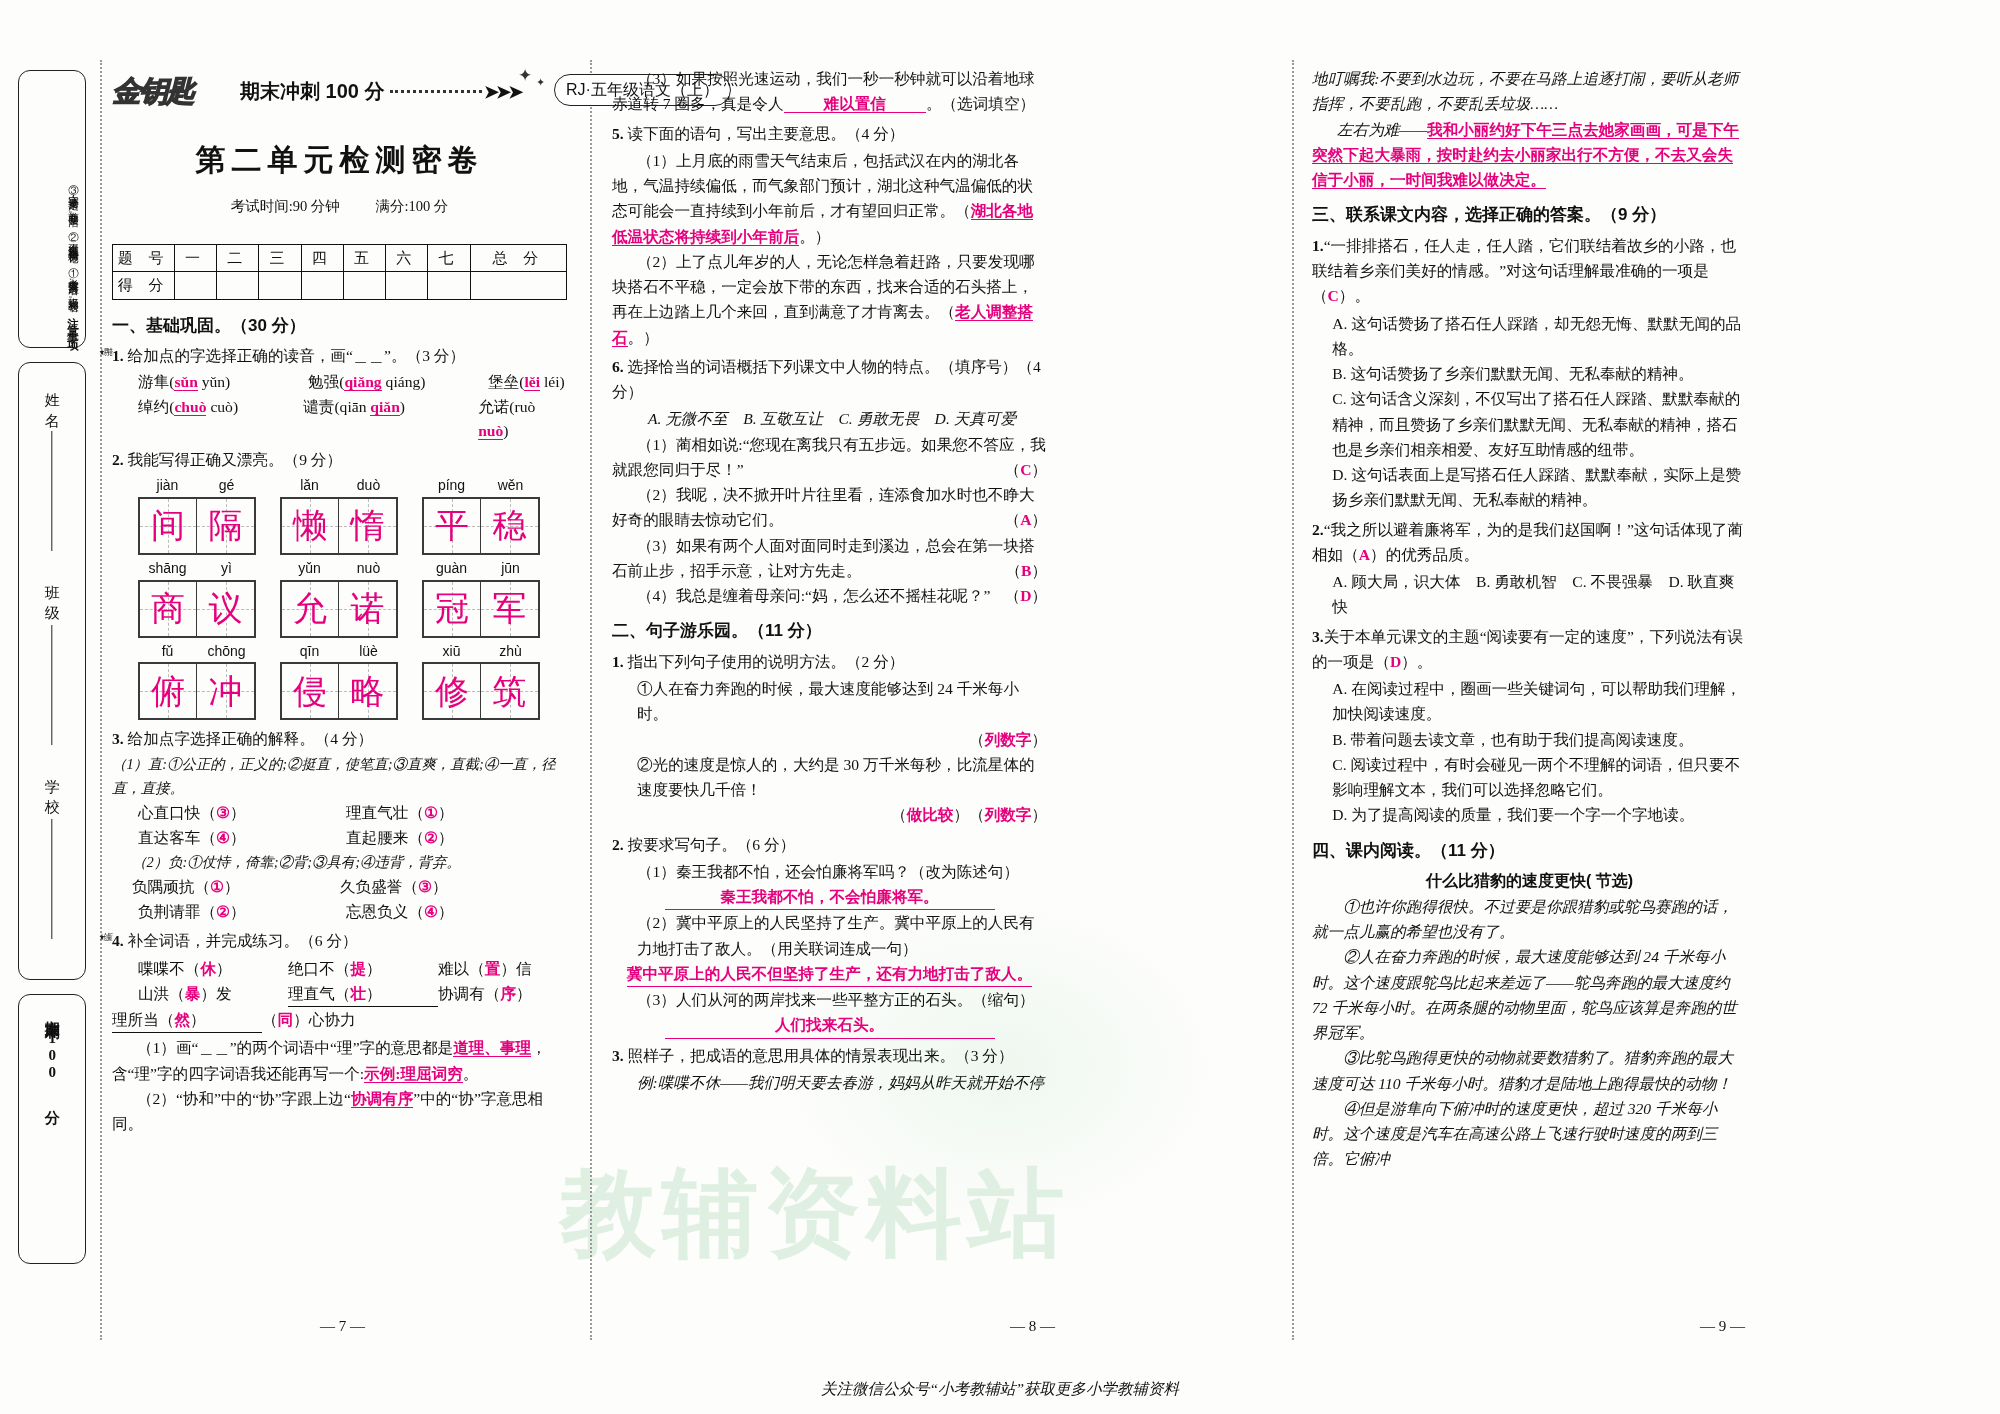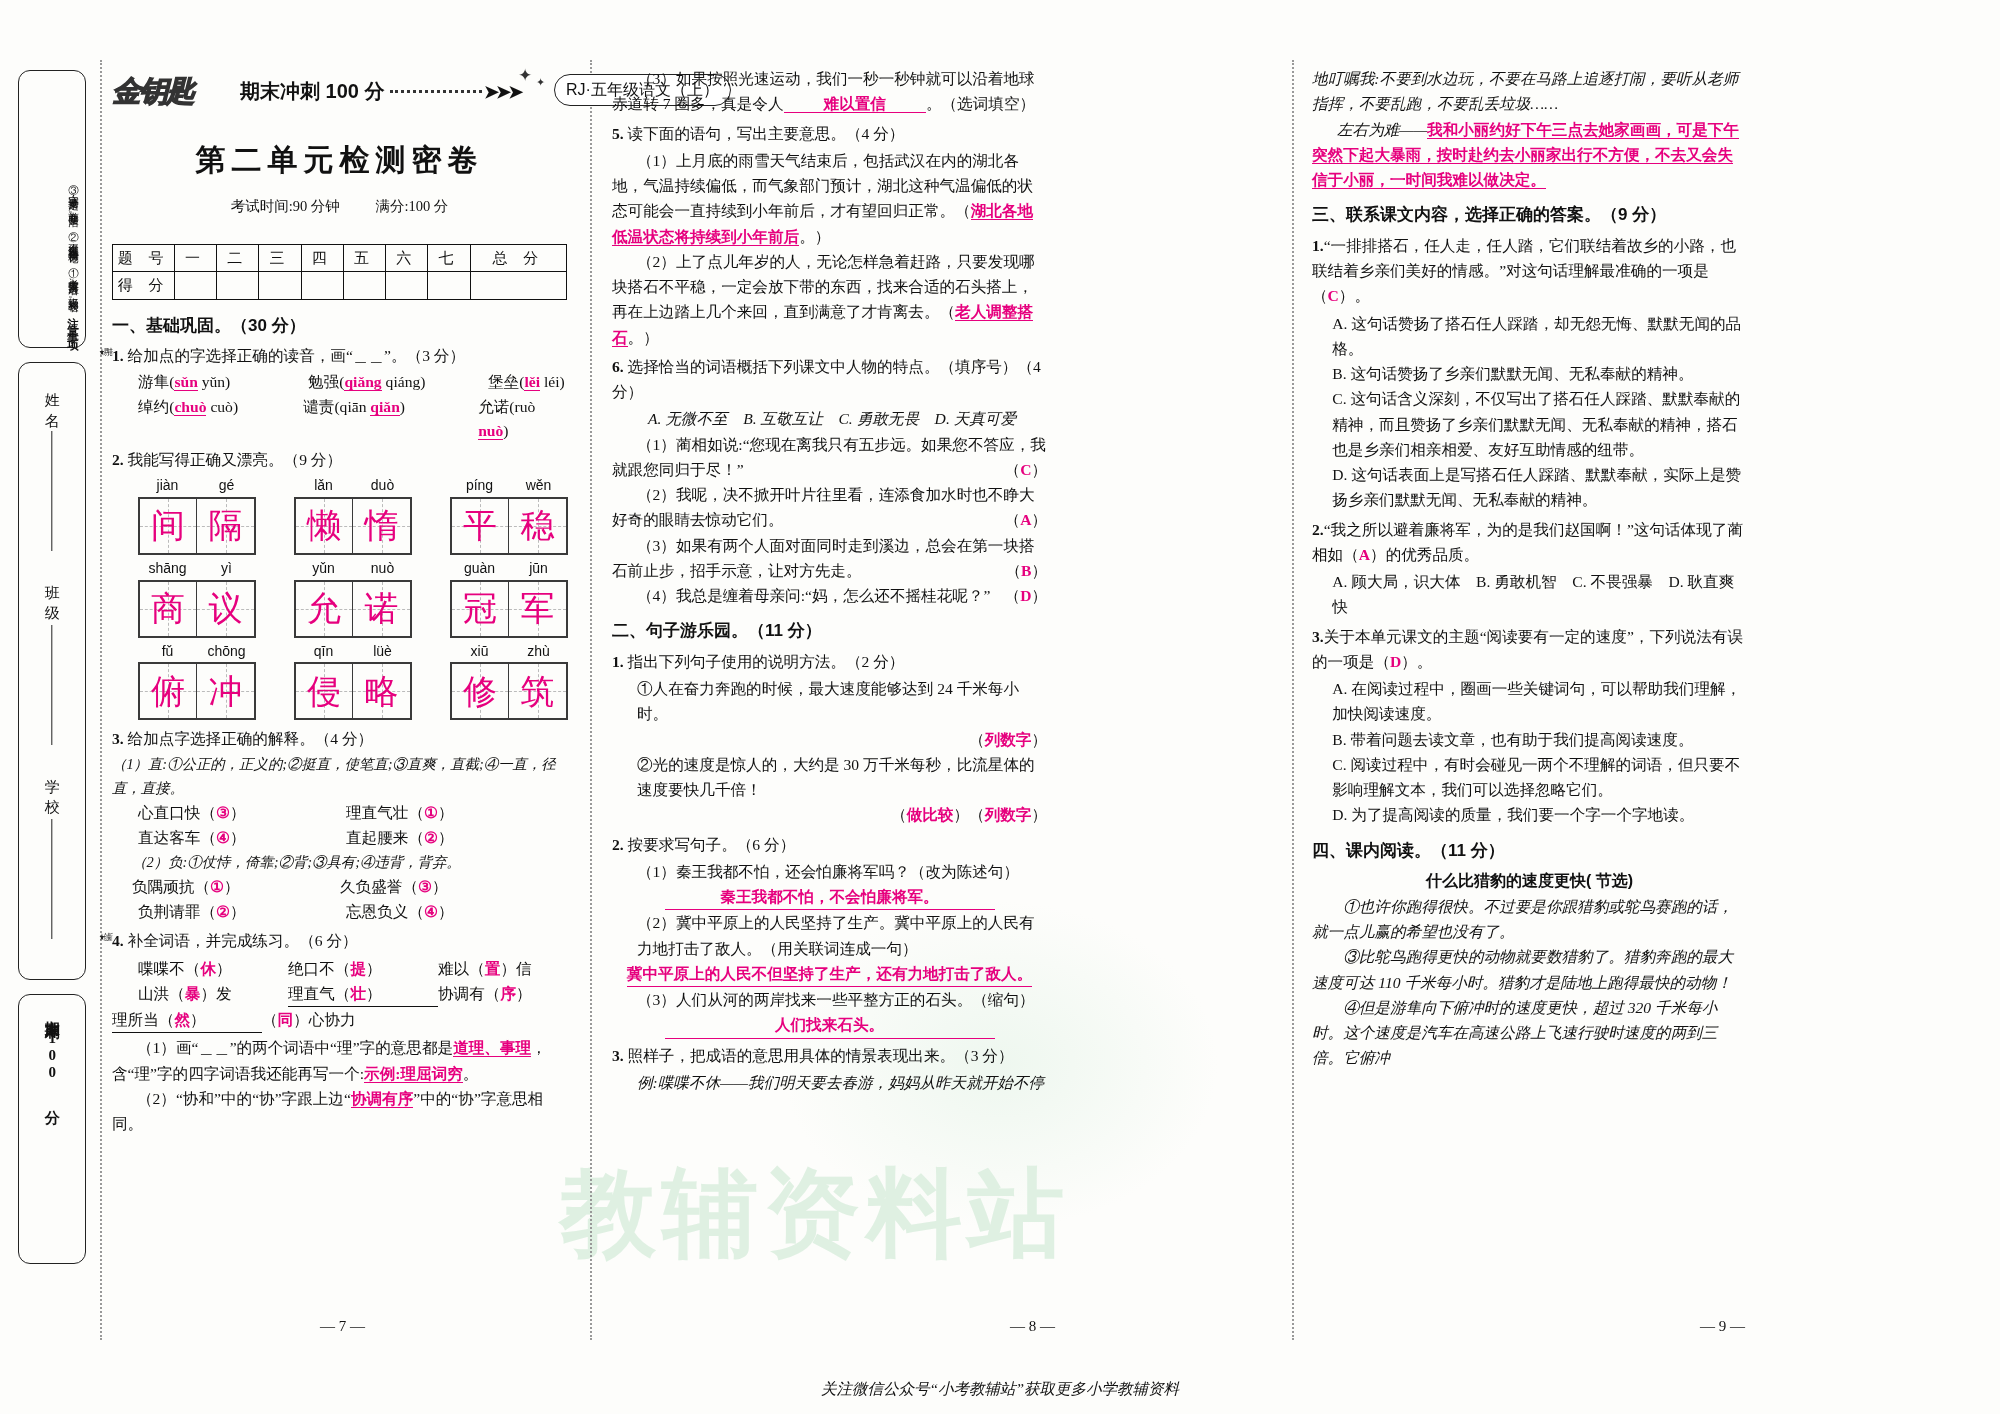--- a/index.html
+++ b/index.html
@@ -116,21 +116,21 @@
   .ans { color:#e6007e; font-weight:bold; }
   .ansu { color:#e6007e; font-weight:bold; border-bottom:1.4px solid #e6007e; }
   .kai { font-family:"Liberation Serif",serif; font-style:italic; }
 
   
   .row2 { display:flex; }
   .row2 > div { }
   .row3 { display:flex; }
 
   
-  .grid-row { display:flex; gap:38px; margin:1px 0 2px 26px; }
+  .grid-row { display:flex; gap:24px; margin:1px 0 2px 26px; }
   .gcell { width:118px; }
   .gpy { display:flex; font-family:"Liberation Sans",sans-serif; font-size:14px; }
   .gpy span { width:59px; text-align:center; }
   .gbox { display:flex; border:2px solid #3a3a3a; width:118px; height:58px; }
   .gch {
     width:59px; height:54px; position:relative;
     display:flex; align-items:center; justify-content:center;
     color:#e6007e; font-size:34px; font-family:"Liberation Serif",serif;
     border-right:1.6px solid #3a3a3a;
   }
@@ -547,20 +547,21 @@
       <span class="qn">3.</span><span>关于本单元课文的主题“阅读要有一定的速度”，下列说法有误的一项是（</span><span class="ans">D</span><span>）。</span>
     </div>
     <div style="margin-left:1.3em">A. 在阅读过程中，圈画一些关键词句，可以帮助我们理解，加快阅读速度。</div>
     <div style="margin-left:1.3em">B. 带着问题去读文章，也有助于我们提高阅读速度。</div>
     <div style="margin-left:1.3em">C. 阅读过程中，有时会碰见一两个不理解的词语，但只要不影响理解文本，我们可以选择忽略它们。</div>
     <div style="margin-left:1.3em">D. 为了提高阅读的质量，我们要一个字一个字地读。</div>
 
     <div class="sec-h">四、课内阅读。（11 分）</div>
     <div style="text-align:center; font-weight:bold; font-size:16px; font-family:'Liberation Sans',sans-serif;">什么比猎豹的速度更快( 节选)</div>
     <div class="kai" style="text-indent:2em">①也许你跑得很快。不过要是你跟猎豹或鸵鸟赛跑的话，就一点儿赢的希望也没有了。</div>
+    <div class="kai" style="text-indent:2em">②人在奋力奔跑的时候，最大速度能够达到 24 千米每小时。这个速度跟鸵鸟比起来差远了——鸵鸟奔跑的最大速度约 72 千米每小时。在两条腿的动物里面，鸵鸟应该算是奔跑的世界冠军。</div>
     <div class="kai" style="text-indent:2em">③比鸵鸟跑得更快的动物就要数猎豹了。猎豹奔跑的最大速度可达 110 千米每小时。猎豹才是陆地上跑得最快的动物！</div>
     <div class="kai" style="text-indent:2em">④但是游隼向下俯冲时的速度更快，超过 320 千米每小时。这个速度是汽车在高速公路上飞速行驶时速度的两到三倍。它俯冲</div>
   </div>
 
   <div class="pnum" style="left:320px; top:1318px;">— 7 —</div>
   <div class="pnum" style="left:1010px; top:1318px;">— 8 —</div>
   <div class="pnum" style="left:1700px; top:1318px;">— 9 —</div>
   <div class="footer-note">关注微信公众号“小考教辅站”获取更多小学教辅资料</div>
 
 </div>

